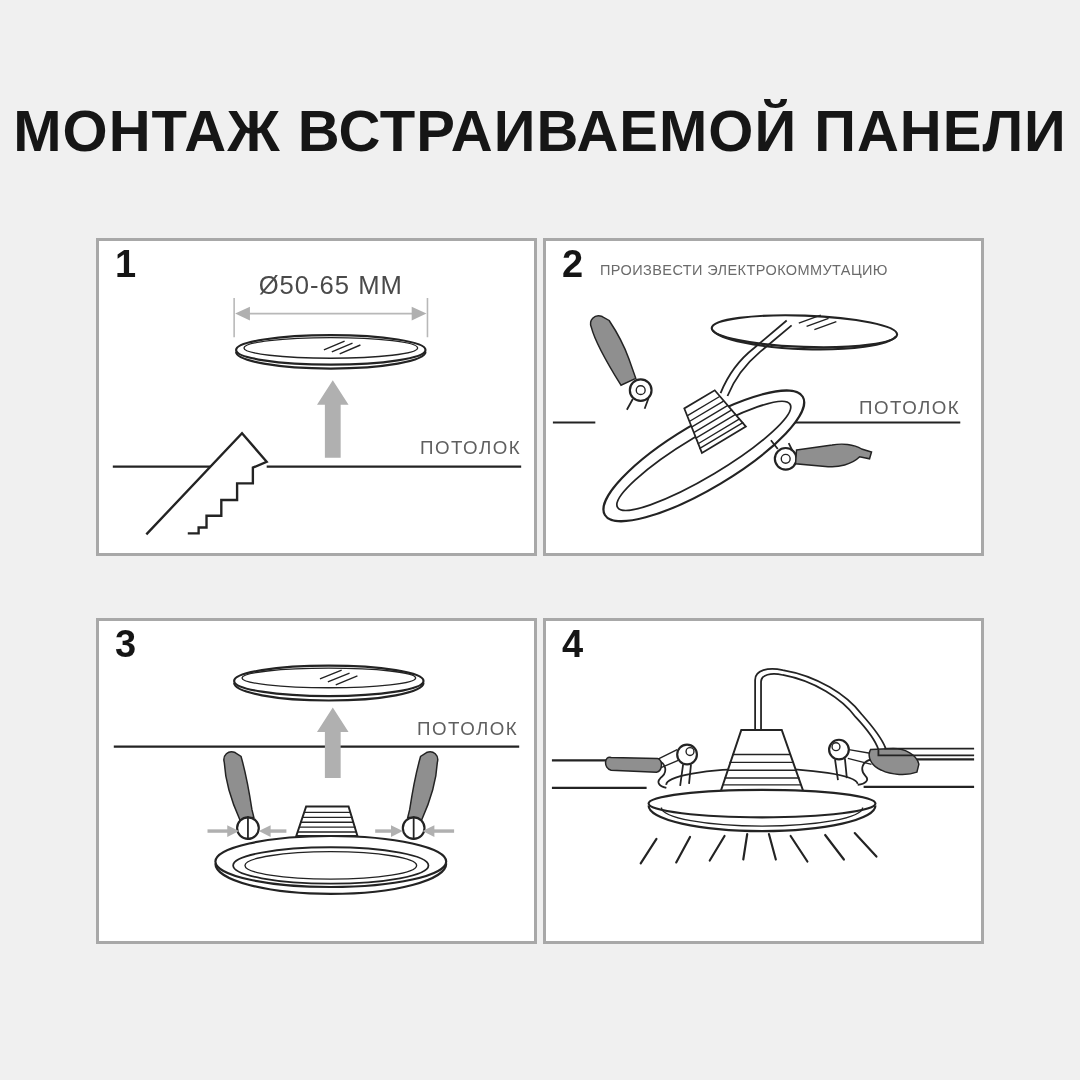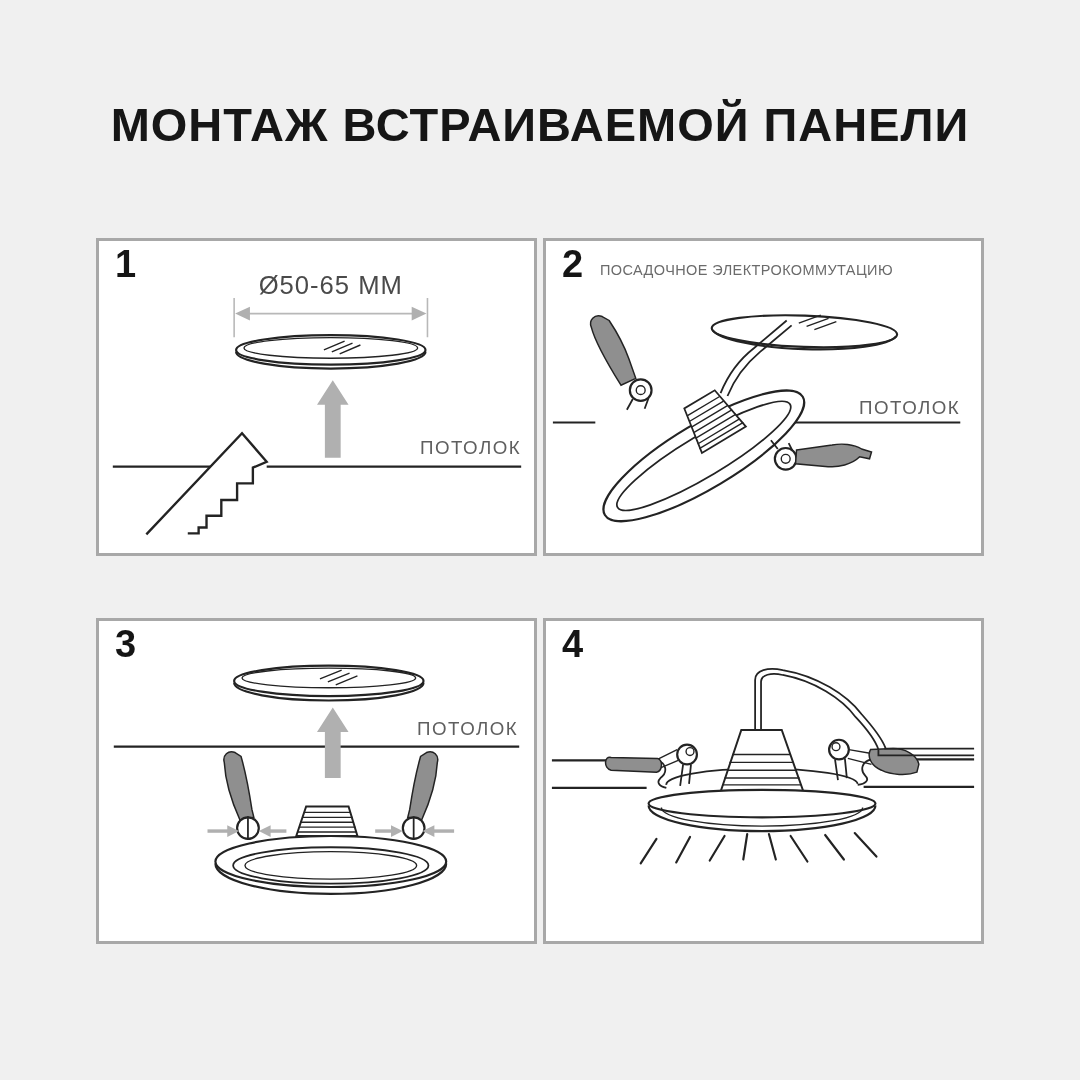--- a/index.html
+++ b/index.html
@@ -9,21 +9,21 @@
   }
   *{margin:0;padding:0;box-sizing:border-box;}
   html,body{width:1080px;height:1080px;}
   body{
     background:var(--background);
     font-family:"Liberation Sans","DejaVu Sans",sans-serif;
     position:relative;overflow:hidden;
   }
   .title{
     position:absolute;top:97px;left:0;width:1080px;text-align:center;
-    font-size:47px;font-weight:bold;letter-spacing:1px;color:var(--title-text);
+    font-size:58px;font-weight:bold;letter-spacing:1px;color:var(--title-text);
     white-space:nowrap;
   }
   .grid{
     position:absolute;left:96px;top:238px;width:888px;
     display:grid;grid-template-columns:441px 441px;grid-template-rows:318px 326px;
     column-gap:6px;row-gap:62px;
   }
   .panel{
     position:relative;background:var(--panel-bg);
     border:3px solid var(--panel-border);
@@ -82,21 +82,21 @@
 
       <path class="s" d="M14,230 H113 M170,230 H428"></path>
       <text class="ceil" x="428" y="217" text-anchor="end">ПОТОЛОК</text>
 
       <path class="s" style="stroke-width:2.4" d="M48,299 L145,196 L170,225 L156,231 L156,247 L140,247 L140,264 L124,264 L124,280 L109,280 L109,292 L101,292 L101,298 L90,298"></path>
     </svg>
   </div>
 
   <div class="panel">
     <span class="num">2</span>
-    <span class="cap-top">ПОСАДОЧНОЕ ЭЛЕКТРОКОММУТАЦИЮ</span>
+    <span class="cap-top">ПРОИЗВЕСТИ ЭЛЕКТРОКОММУТАЦИЮ</span>
     <svg class="art" viewBox="0 0 441 318" preserveAspectRatio="none">
 
       <path class="s" d="M7,185 H50 M213,185 H420"></path>
       <text class="ceil" x="420" y="176" text-anchor="end">ПОТОЛОК</text>
 
       <g transform="rotate(-31 160 219)">
         <ellipse class="sf" cx="160" cy="219" rx="117" ry="33"></ellipse>
         <ellipse class="s2" cx="160" cy="219" rx="102" ry="21"></ellipse>
       </g>
 

